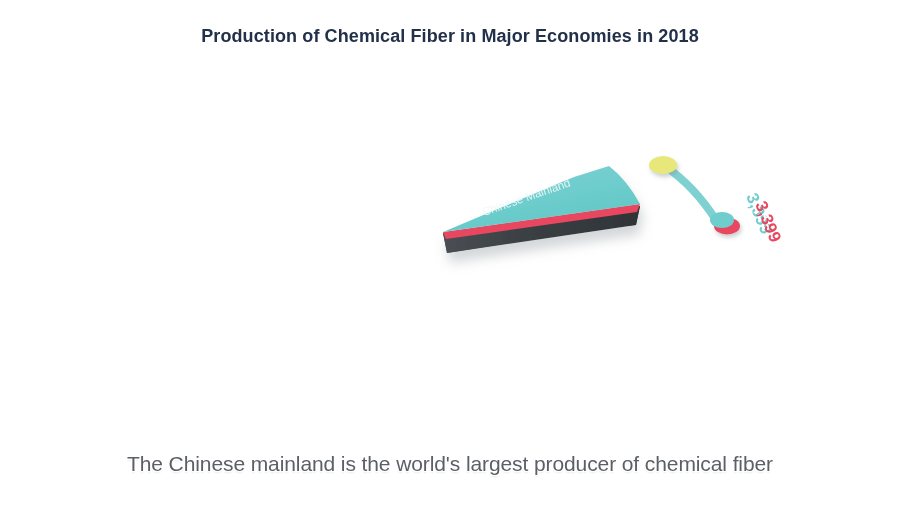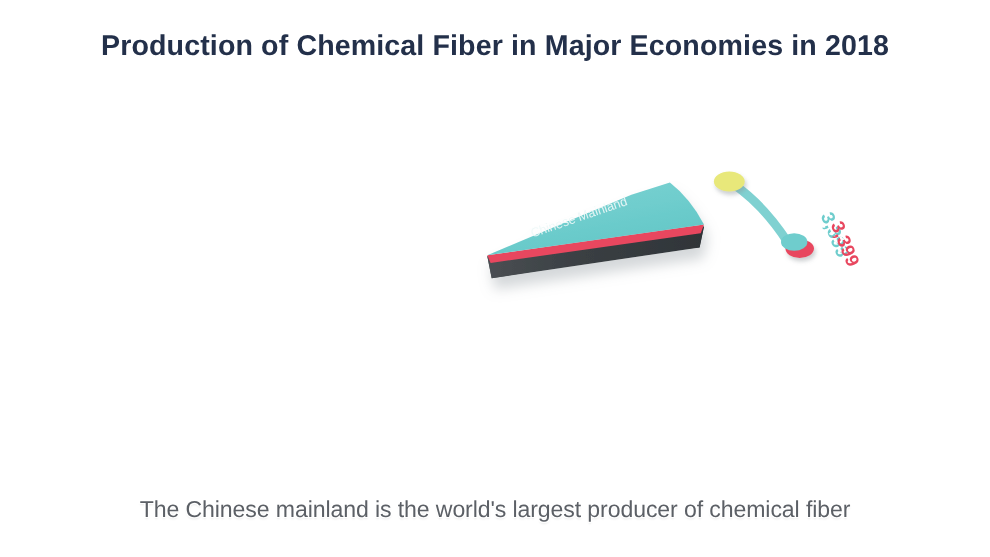--- a/index.html
+++ b/index.html
@@ -26,21 +26,21 @@
     overflow: hidden;
   }
 
   
   #chart-title {
     position: absolute;
     left: 0;
     top: 26px;
     width: 900px;
     text-align: center;
-    font-size: 26px;
+    font-size: 18px;
     font-weight: 700;
     letter-spacing: 0.1px;
     color: #23304a;
     font-family: "Liberation Sans", sans-serif;
     white-space: nowrap;
   }
 
   
   #pie-canvas {
     position: absolute;

